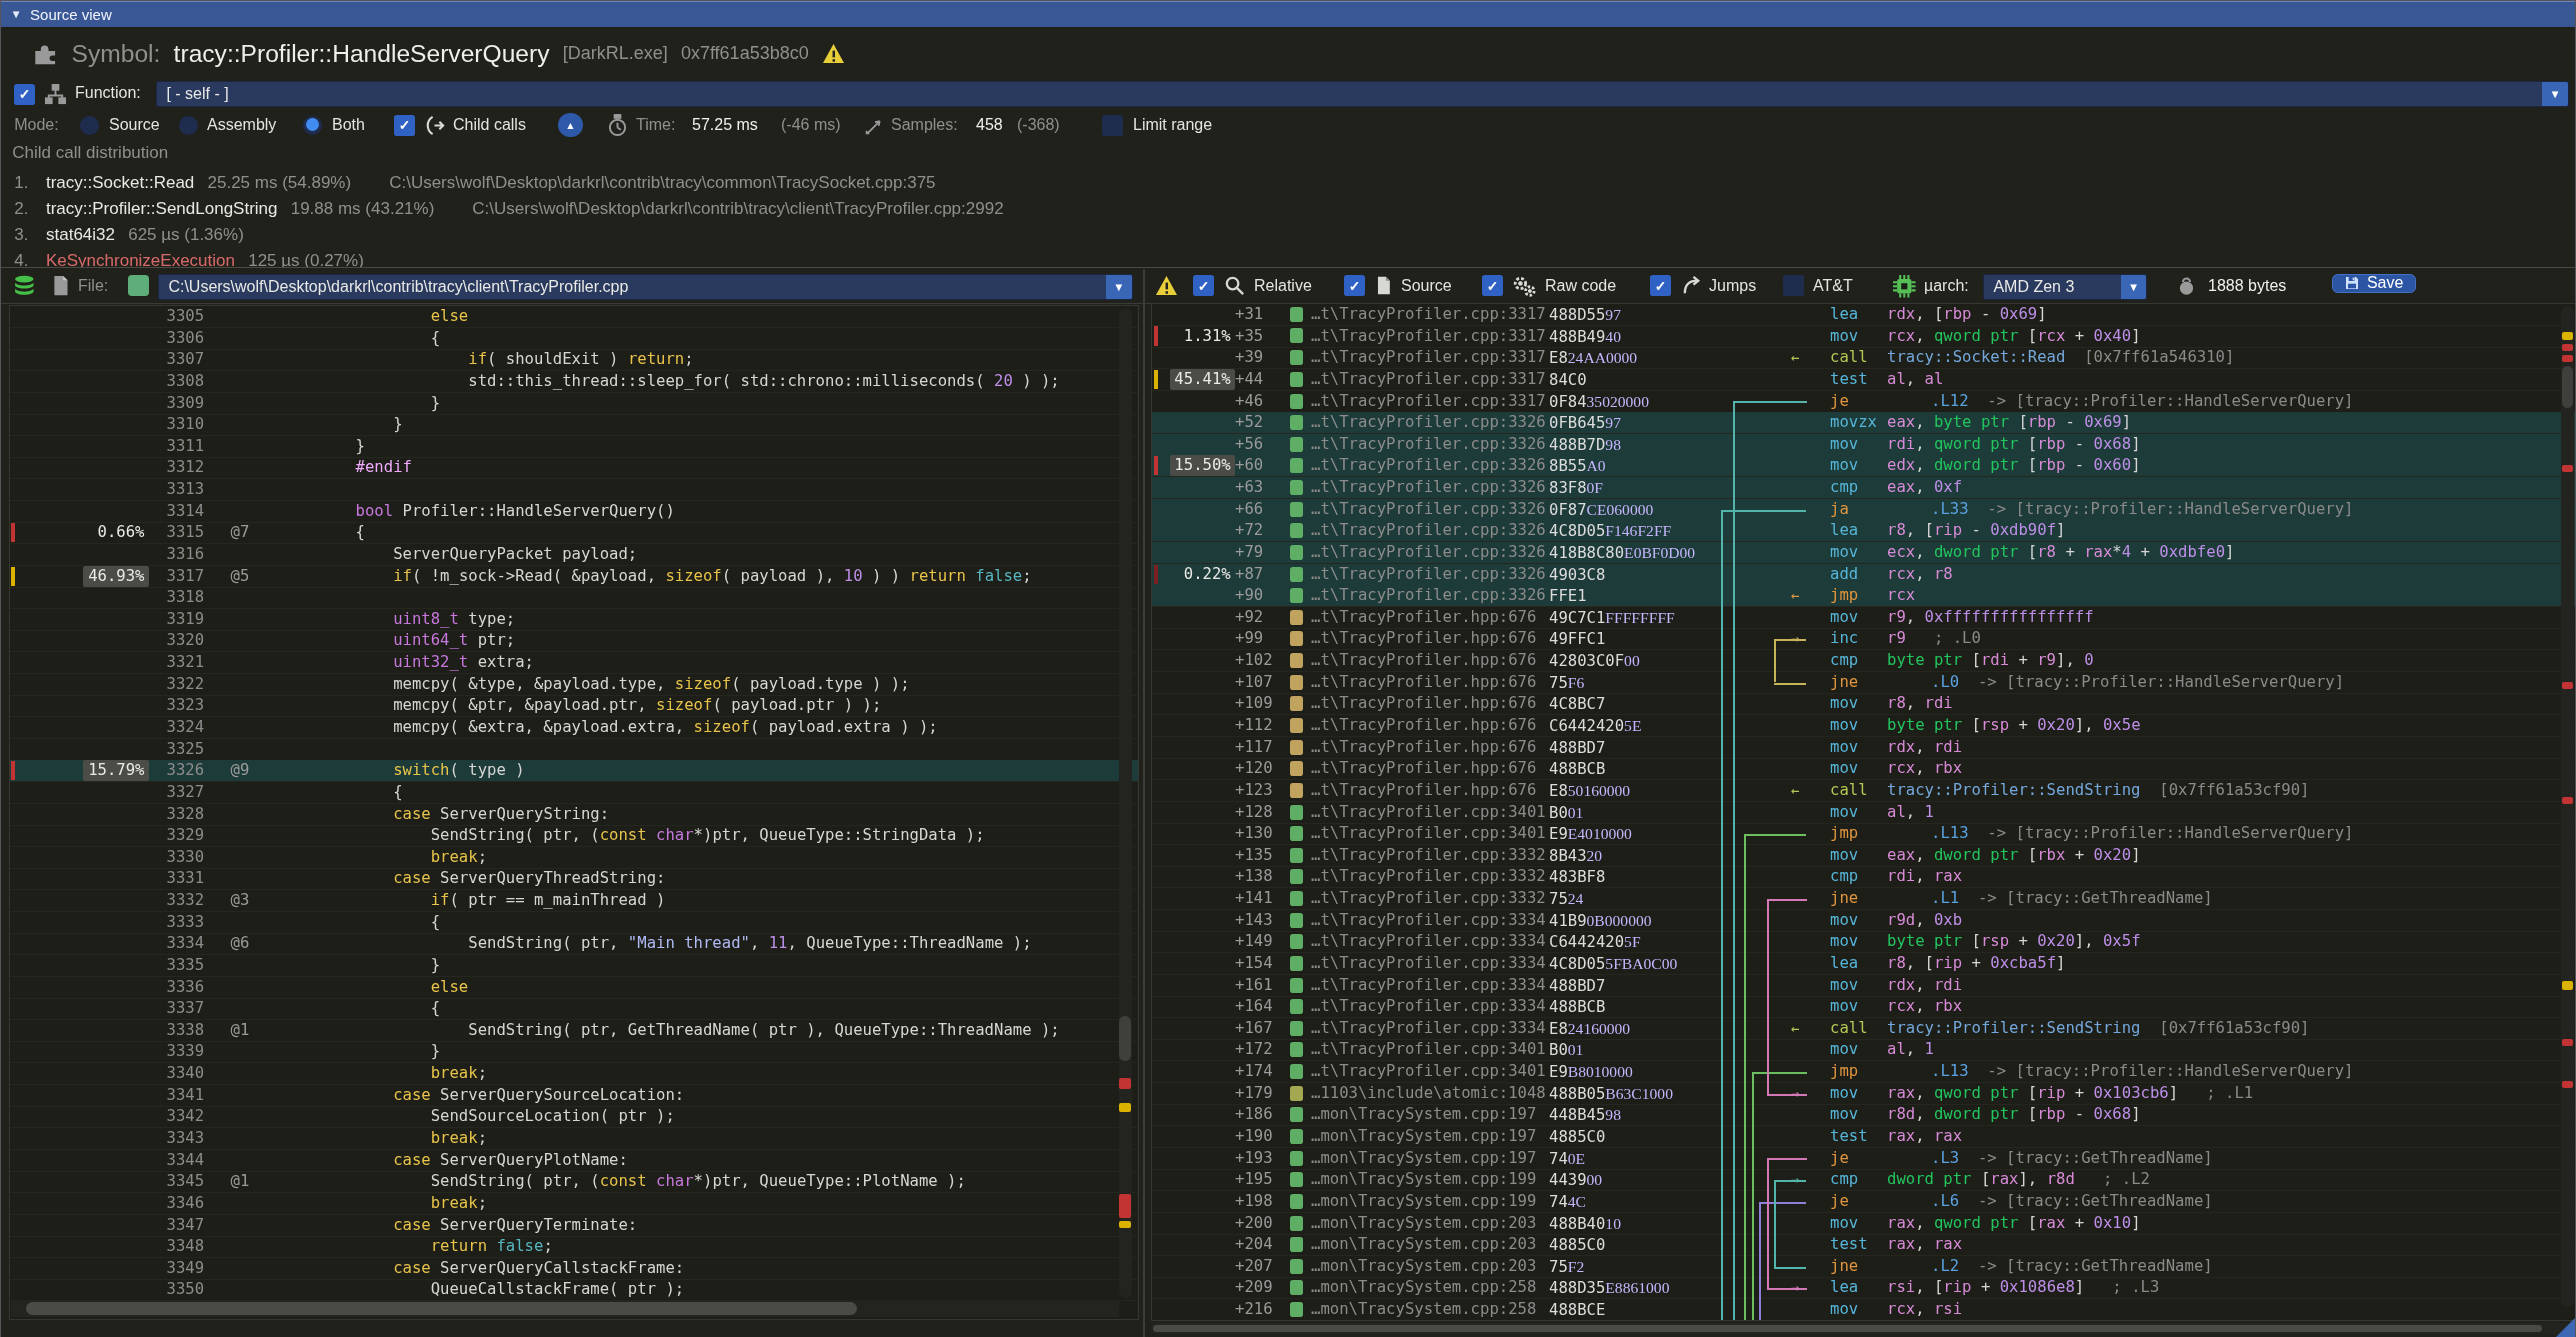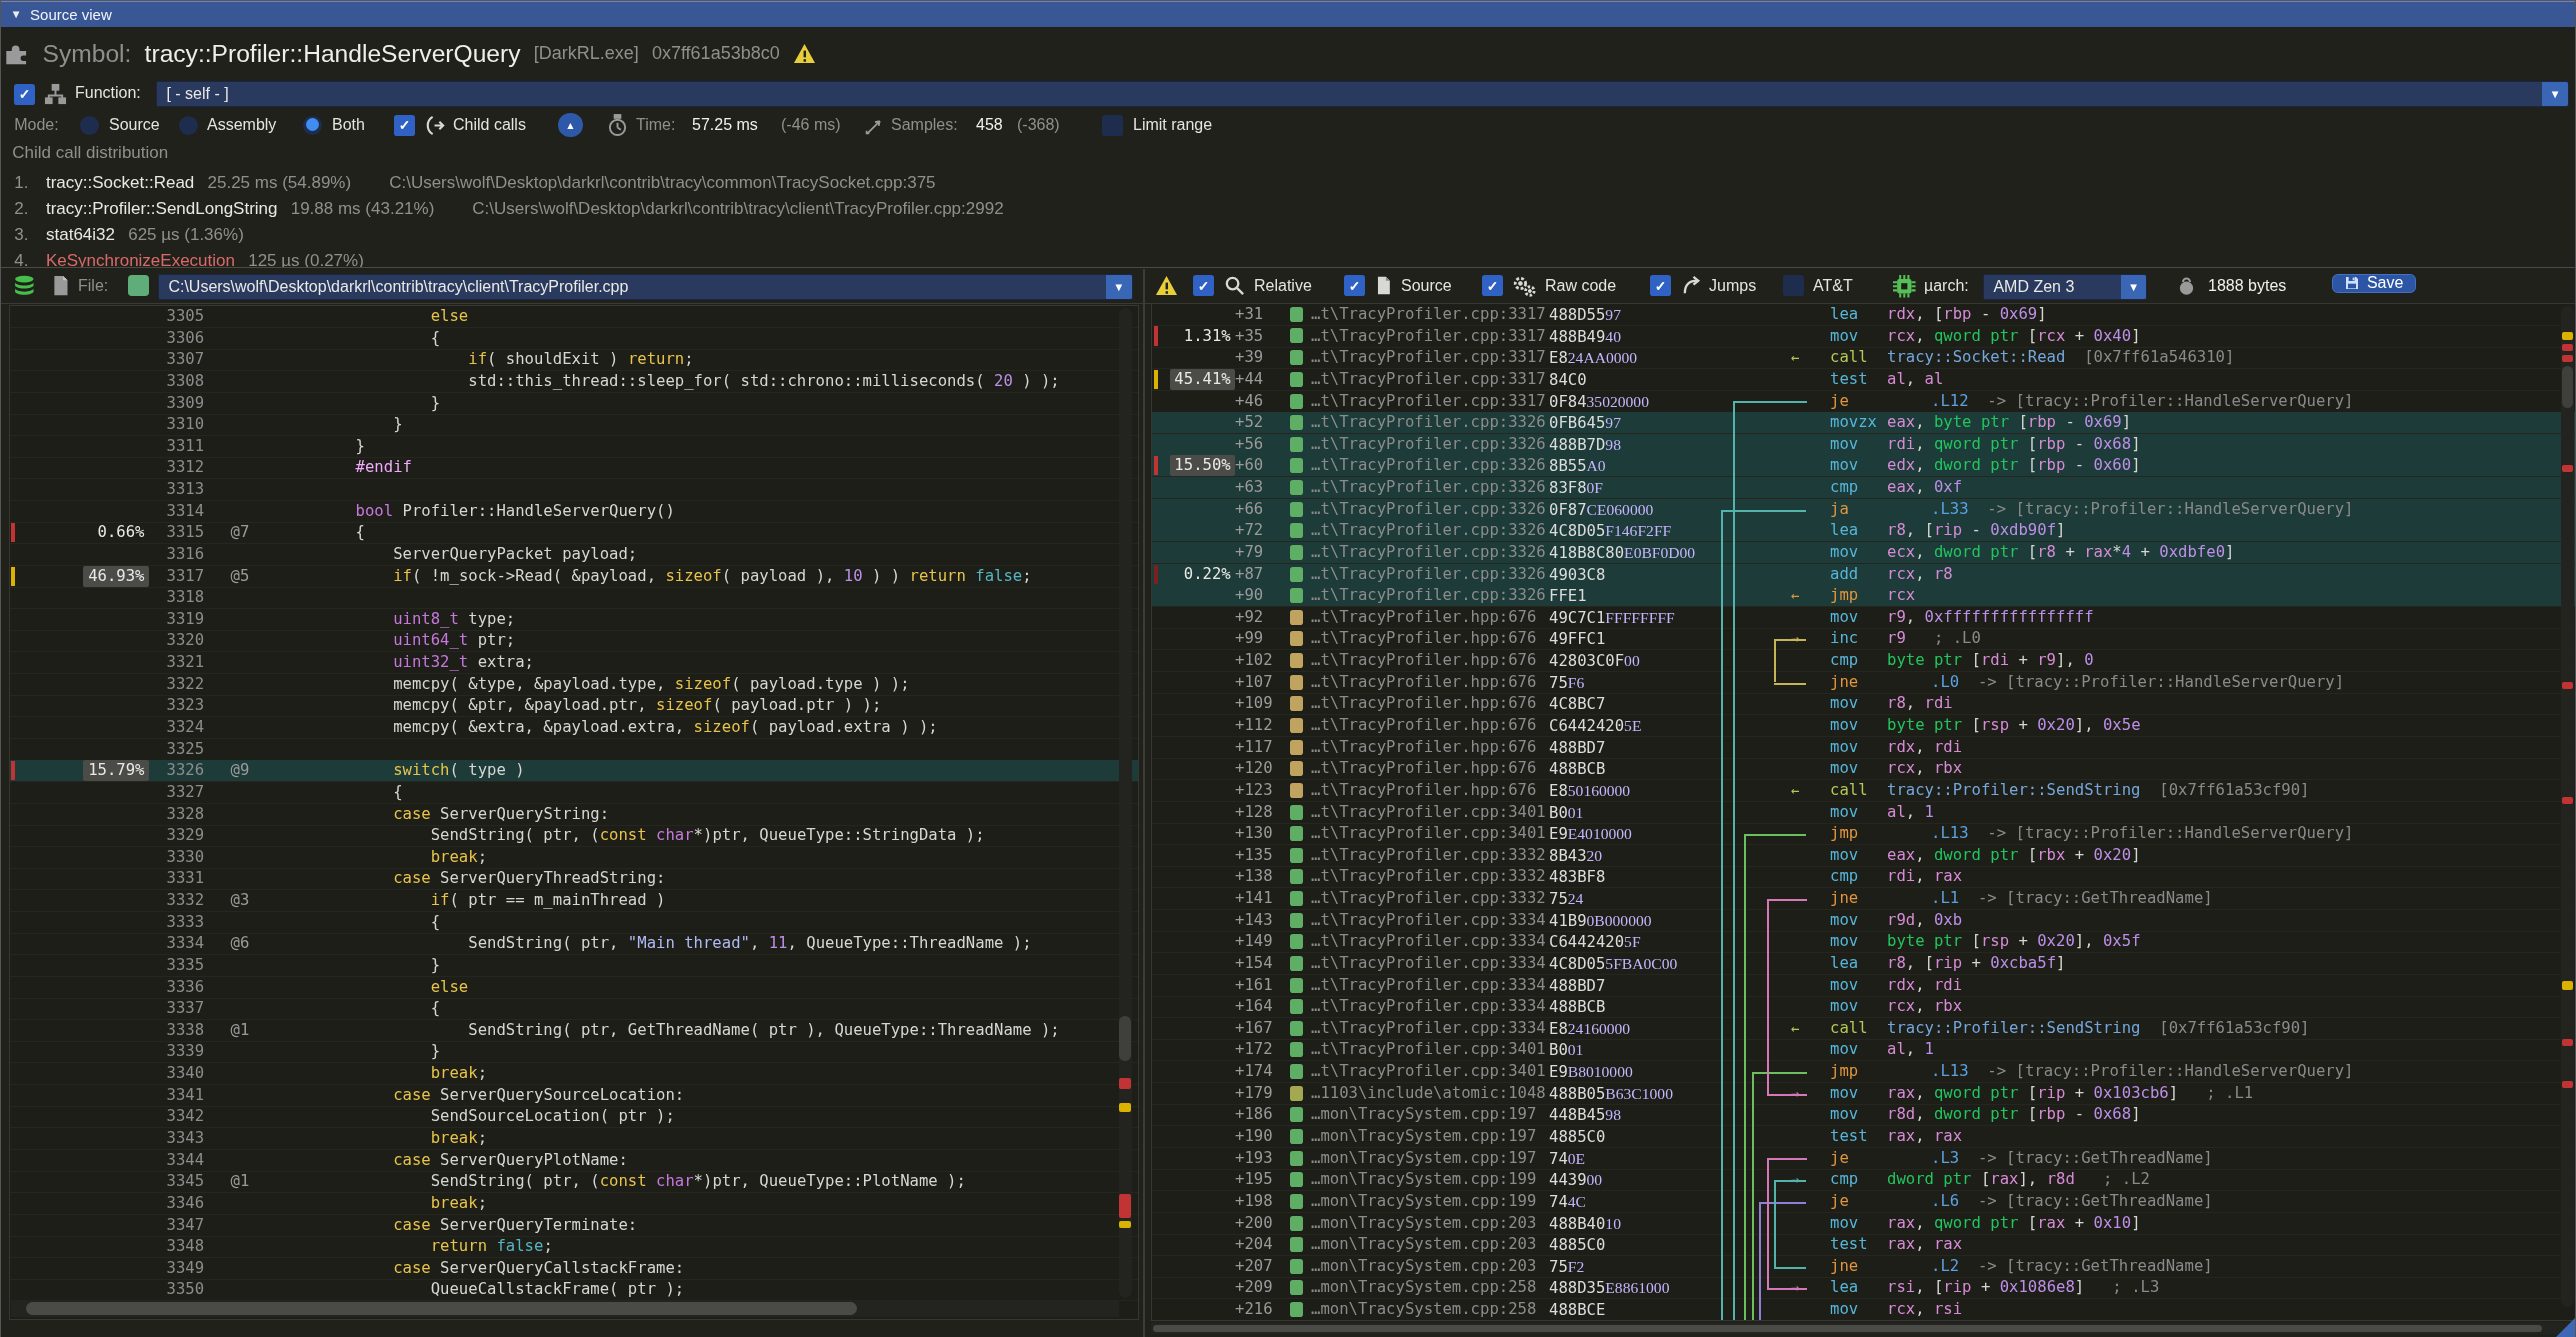--- a/index.html
+++ b/index.html
@@ -4,21 +4,21 @@
 <style>
   html,body{margin:0;padding:0;background:#141412;}
   #win{position:relative;width:2576px;height:1338px;background:#21211c;overflow:hidden;
        font-family:"Liberation Sans",sans-serif;color:#dcdcdc;border:0.9px solid #55555a;box-sizing:border-box;}
   
   .titlebar{position:absolute;left:0;top:0;width:100%;height:25.5px;background:#3a5795;border-top:0.9px solid #6e86bd;
             display:flex;align-items:center;gap:8.5px;padding-left:9.4px;box-sizing:border-box;}
   .titlebar .tri{color:#e8edf8;font-size:11.3px;}
   .titlebar .ttext{color:#f0f3fa;font-size:15px;}
   
-  .symrow{position:absolute;left:0;top:28px;width:100%;height:49px;display:flex;align-items:center;gap:13.2px;padding-left:2px;box-sizing:border-box;}
+  .symrow{position:absolute;left:0;top:28px;width:100%;height:49px;display:flex;align-items:center;gap:13.2px;padding-left:31px;box-sizing:border-box;}
   .symlabel{font-size:24.6px;color:#8f8f8c;}
   .symname{font-size:24.6px;color:#eeeeea;}
   .symmod,.symaddr{font-size:18px;color:#8f8f8c;}
   
   .funcrow{position:absolute;left:0;top:79px;width:100%;height:28px;display:flex;align-items:center;}
   .combo{background:#2a3a5e;border:0.9px solid #1b2742;border-radius:1.9px;height:24.6px;display:flex;align-items:center;position:relative;}
   .combo .cval{padding-left:9.4px;font-size:16px;color:#e9e9e6;white-space:nowrap;overflow:hidden;}
   .combo .carrow{position:absolute;right:0;top:0;bottom:0;width:26.4px;background:#3a67b5;border-radius:0 1.9px 1.9px 0;
                  display:flex;align-items:center;justify-content:center;color:#fff;font-size:11.3px;}
   

